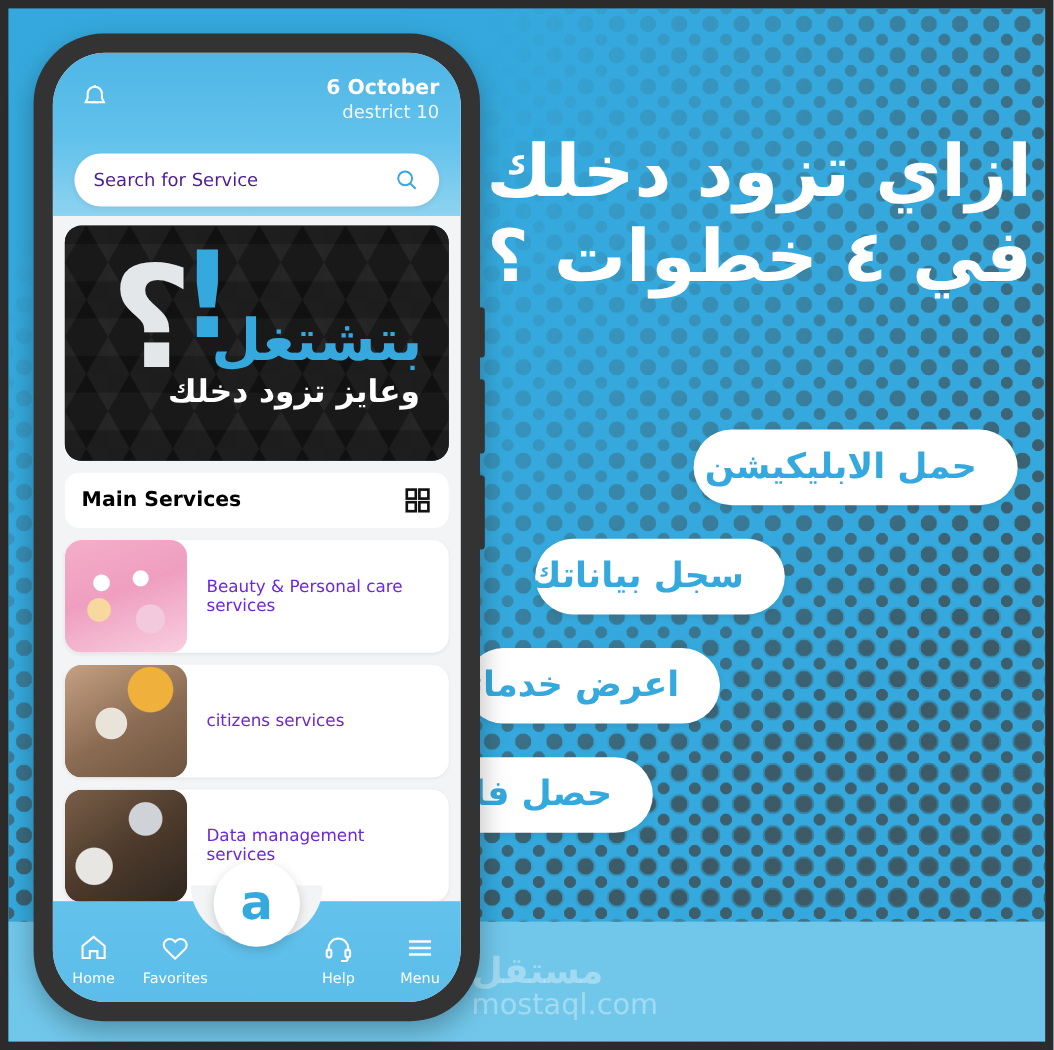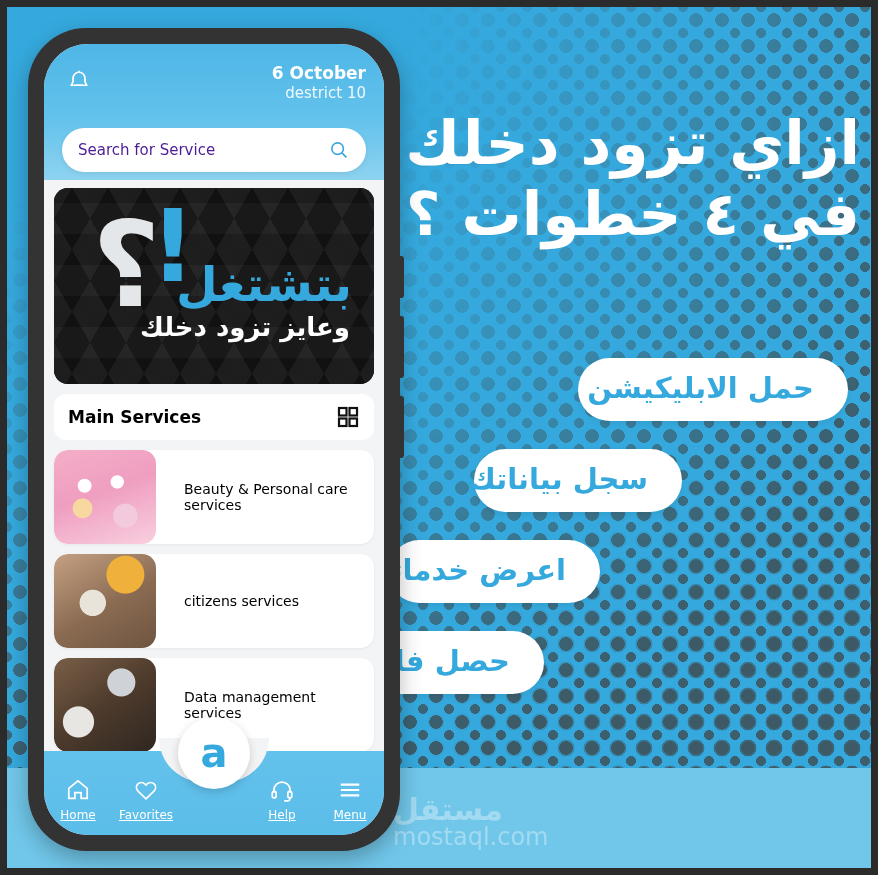--- a/index.html
+++ b/index.html
@@ -87,21 +87,21 @@
     direction: rtl;
     font-size: 29px;
     font-weight: bold;
     padding: 13px 34px 16px;
     margin-bottom: 28px;
     box-shadow: 0 2px 6px rgba(0,0,0,0.08);
     white-space: nowrap;
     display: block;
   }
   .pill.p1 { width: 270px; margin-left: auto; margin-right: 0; }
-  .pill.p2 { width: 208px; margin-left: 96px; margin-right: auto; }
+  .pill.p2 { width: 208px; margin-left: 68px; margin-right: auto; }
   .pill.p3 { width: 212px; margin-left: 10px; margin-right: auto; }
   .pill.p4 { width: 208px; margin-left: 0px; margin-right: auto;
              position: relative; left: -42px; }
 
   
   .watermark {
     position: absolute;
     left: 393px; bottom: 24px;
     z-index: 7;
     text-align: left;
@@ -270,22 +270,22 @@
       linear-gradient(150deg, #c5a183 0%, #8a6b52 55%, #6e5440 100%);
   }
   .thumb-data {
     background:
       radial-gradient(circle at 66% 26%, #cfd2d6 14%, transparent 15%),
       radial-gradient(circle at 24% 68%, #e8e6e2 15%, transparent 16%),
       linear-gradient(145deg, #7a5f48 0%, #4e3b2c 50%, #2f2721 100%);
   }
   .svc-label {
     font-size: 14px;
-    color: #000000;
-    padding-left: 28px;
+    color: #6d28d9;
+    padding-left: 16px;
     padding-right: 10px;
   }
 
   
   .bottom-nav {
     position: absolute;
     left: 0; bottom: 0;
     width: 100%; height: 84px;
     background: linear-gradient(180deg, #63c2ec 0%, #5bbde9 100%);
   }
@@ -300,21 +300,20 @@
   .nav-items {
     position: absolute;
     inset: 0;
     display: flex; align-items: center;
     padding-top: 12px;
   }
   .nav-item {
     flex: 1;
     display: flex; flex-direction: column; align-items: center;
     color: #ffffff;
-    text-decoration: underline;
   }
   .nav-item.spacer { visibility: hidden; }
   .nav-item .nav-label { font-size: 12px; margin-top: 5px; }
   .nav-icon { width: 26px; height: 26px; display: block; }
 
   .fab {
     position: absolute;
     left: 50%; top: -34px;
     transform: translateX(-50%);
     width: 72px; height: 72px;

